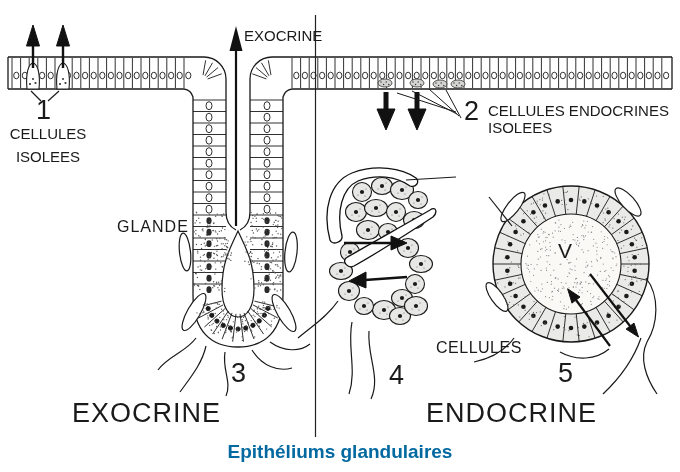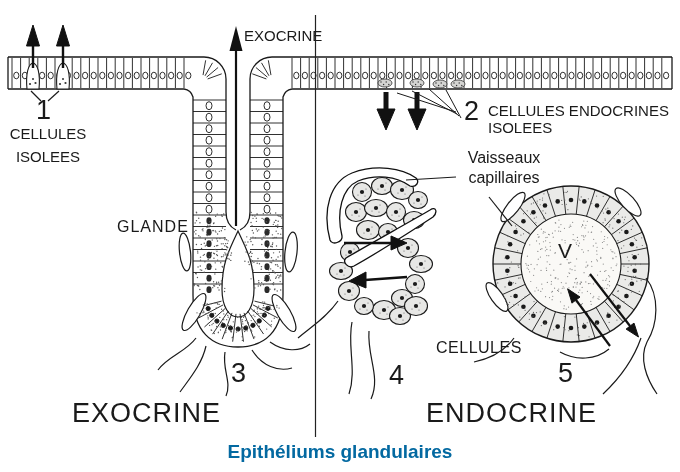--- a/index.html
+++ b/index.html
@@ -1405,30 +1405,26 @@
 
 <div class="t heading" style="left:72px;top:400px;">EXOCRINE</div>
 
 <div class="t num" style="left:464px;top:98px;">2</div>
 
 <div class="t small ml2" style="left:488px;top:102px;">
   <div>CELLULES ENDOCRINES</div>
   <div>ISOLEES</div>
 </div>
 
-<div class="t mid center ml3" style="left:456px;top:148px;width:96px;">
-  <div>Vaisseaux</div>
-  <div>capillaires</div>
+
+<div class="t mid" style="left:436px;top:340px;letter-spacing:0.5px;">CELLULES</div>
+
+<div class="t num" style="left:389px;top:362px;">4</div>
+
+<div class="t num" style="left:558px;top:360px;">5</div>
+
+<div class="t" style="left:558px;top:240px;font-size:21px;">V</div>
+
+<div class="t heading" style="left:426px;top:400px;text-align:right;">ENDOCRINE</div>
+
+<div class="t caption" style="left:0px;top:442px;">Epithéliums glandulaires</div>
+
 </div>
 
-<div class="t mid" style="left:436px;top:340px;letter-spacing:0.5px;">CELLULES</div>
-
-<div class="t num" style="left:389px;top:362px;">4</div>
-
-<div class="t num" style="left:558px;top:360px;">5</div>
-
-<div class="t" style="left:558px;top:240px;font-size:21px;">V</div>
-
-<div class="t heading" style="left:426px;top:400px;text-align:right;">ENDOCRINE</div>
-
-<div class="t caption" style="left:0px;top:442px;">Epithéliums glandulaires</div>
-
-</div>
-
 </body></html>

